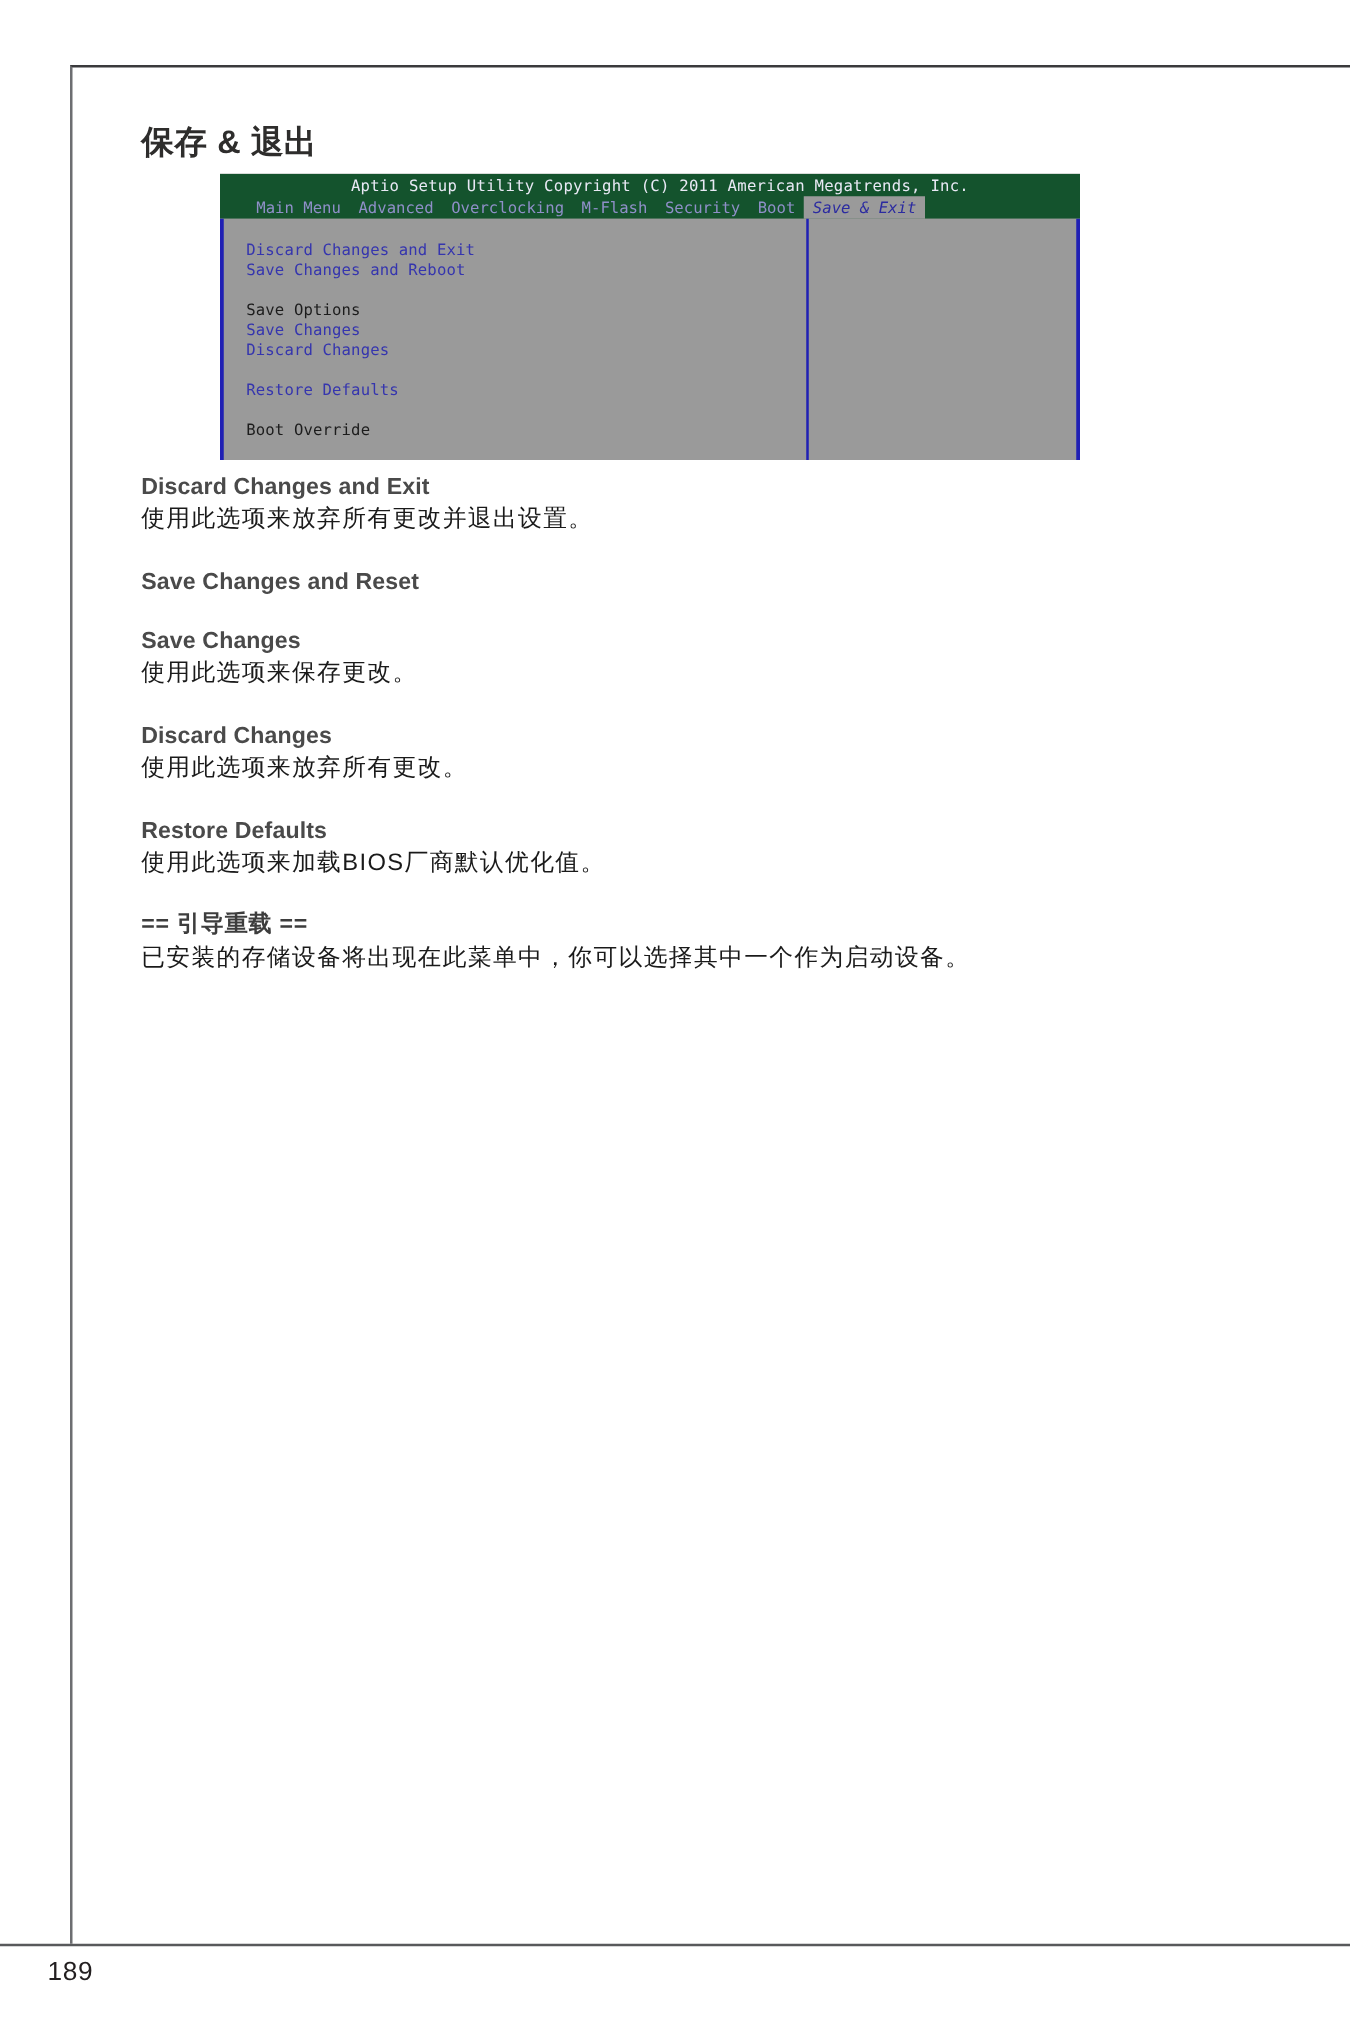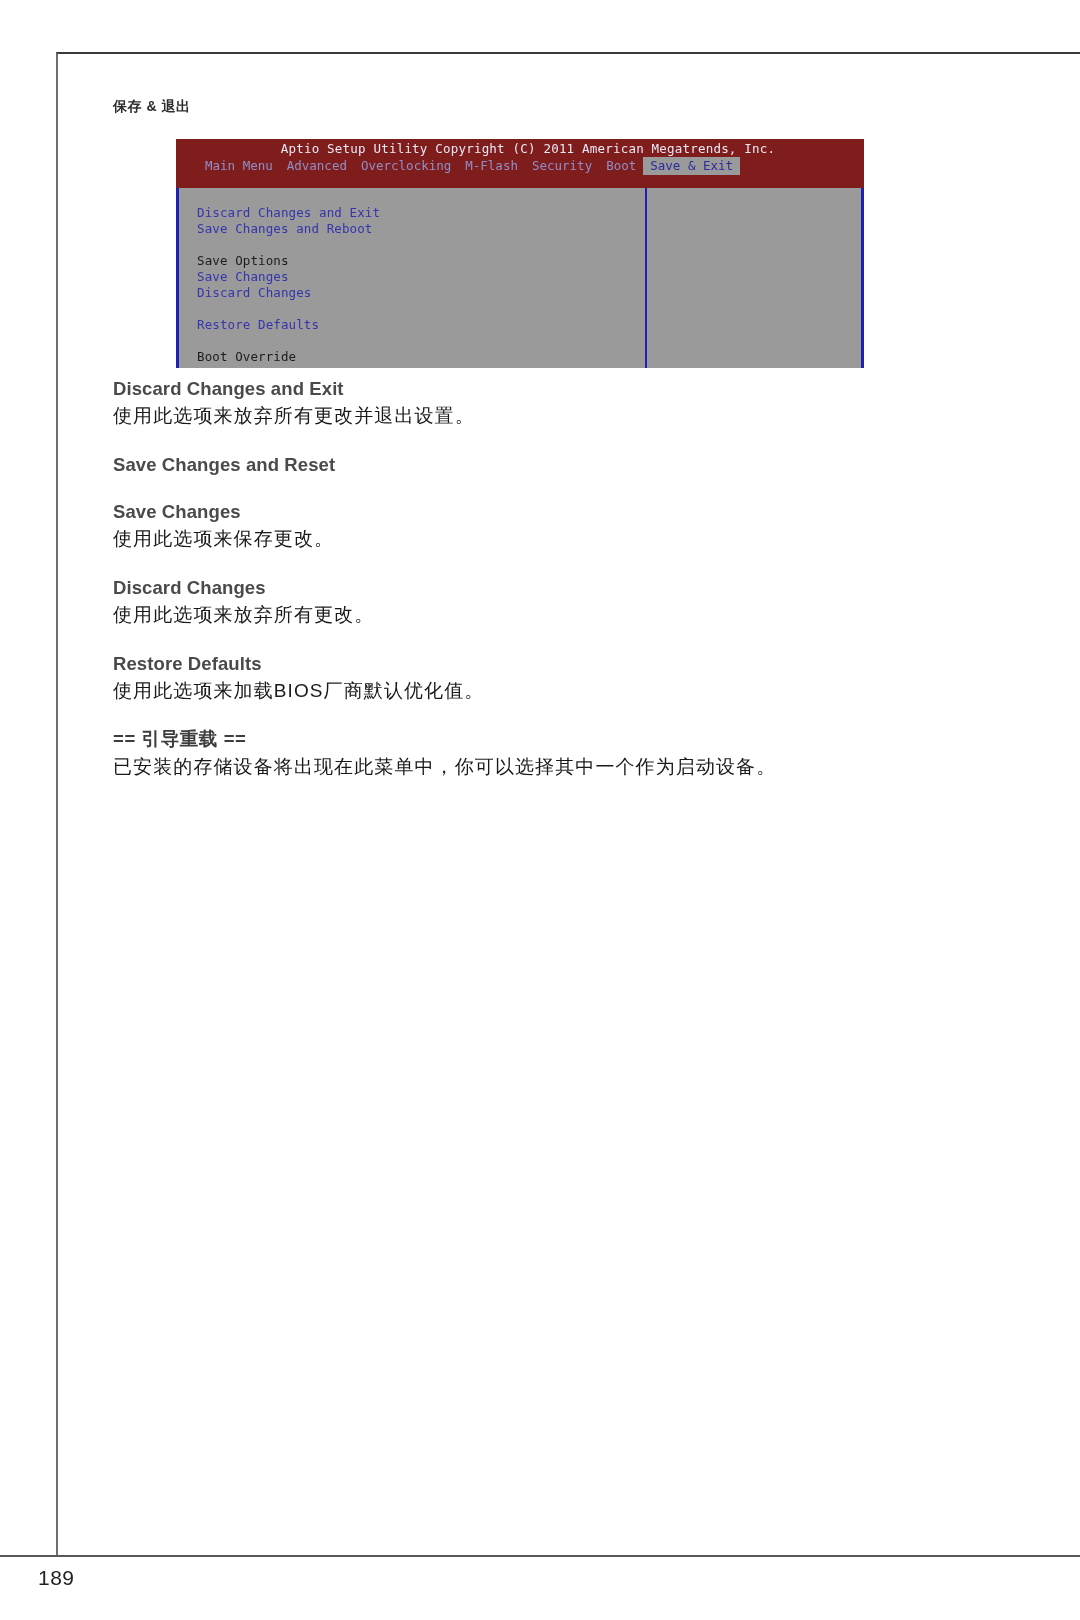--- a/index.html
+++ b/index.html
@@ -47,43 +47,43 @@
 
   
   #content {
     position: absolute;
     left: 113px;
     top: 98px;
     width: 900px;
   }
 
   .section-title {
-    font-size: 14px;
+    font-size: 26px;
     font-weight: bold;
     color: #2e2d2c;
     letter-spacing: 0.5px;
     margin: 0 0 14px 0;
     line-height: 1.2;
   }
 
   
   #bios-shot {
     position: absolute;
     left: 176px;
     top: 139px;
     width: 688px;
     height: 229px;
     background: #9a9a9a;
     font-family: "DejaVu Sans Mono", "Liberation Mono", monospace;
     overflow: hidden;
     box-sizing: border-box;
   }
   .bios-header {
-    background: #7f1d1d;
-    height: 49px;
+    background: #14532d;
+    height: 36px;
     position: relative;
   }
   .bios-title {
     position: absolute;
     left: 0; right: 0;
     top: 2px;
     text-align: center;
     color: #e9e9f5;
     font-size: 12.5px;
     letter-spacing: 0.2px;
@@ -102,20 +102,21 @@
   .bios-tab {
     color: #8f8fc8;
     font-size: 12.5px;
     padding: 1px 7px 2px 7px;
     white-space: nowrap;
     line-height: 15px;
   }
   .bios-tab.active {
     background: #9a9a9a;
     color: #2b2ba0;
+    font-style: italic;
   }
   .bios-body {
     position: relative;
     height: 193px;
     background: #9a9a9a;
     border-left: 3px solid #2020b4;
     border-right: 3px solid #2020b4;
     box-sizing: border-box;
   }
   .bios-divider {

